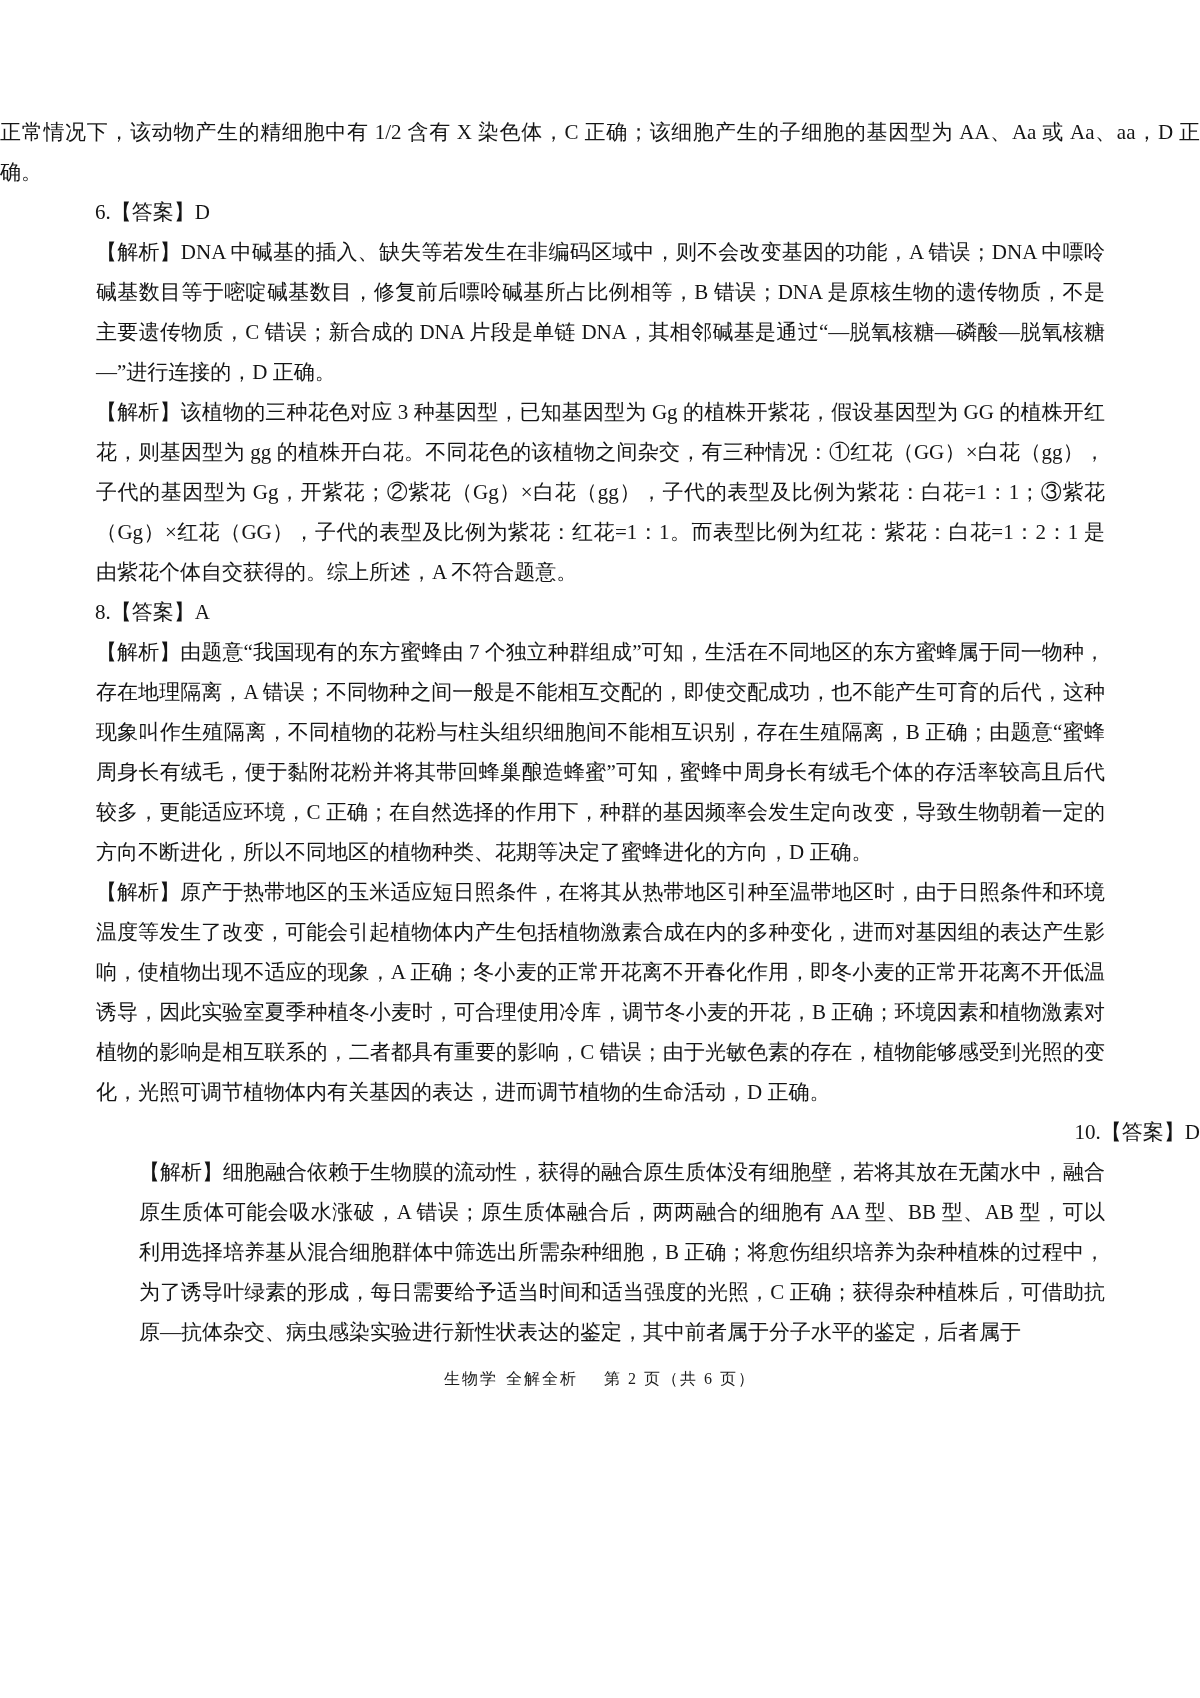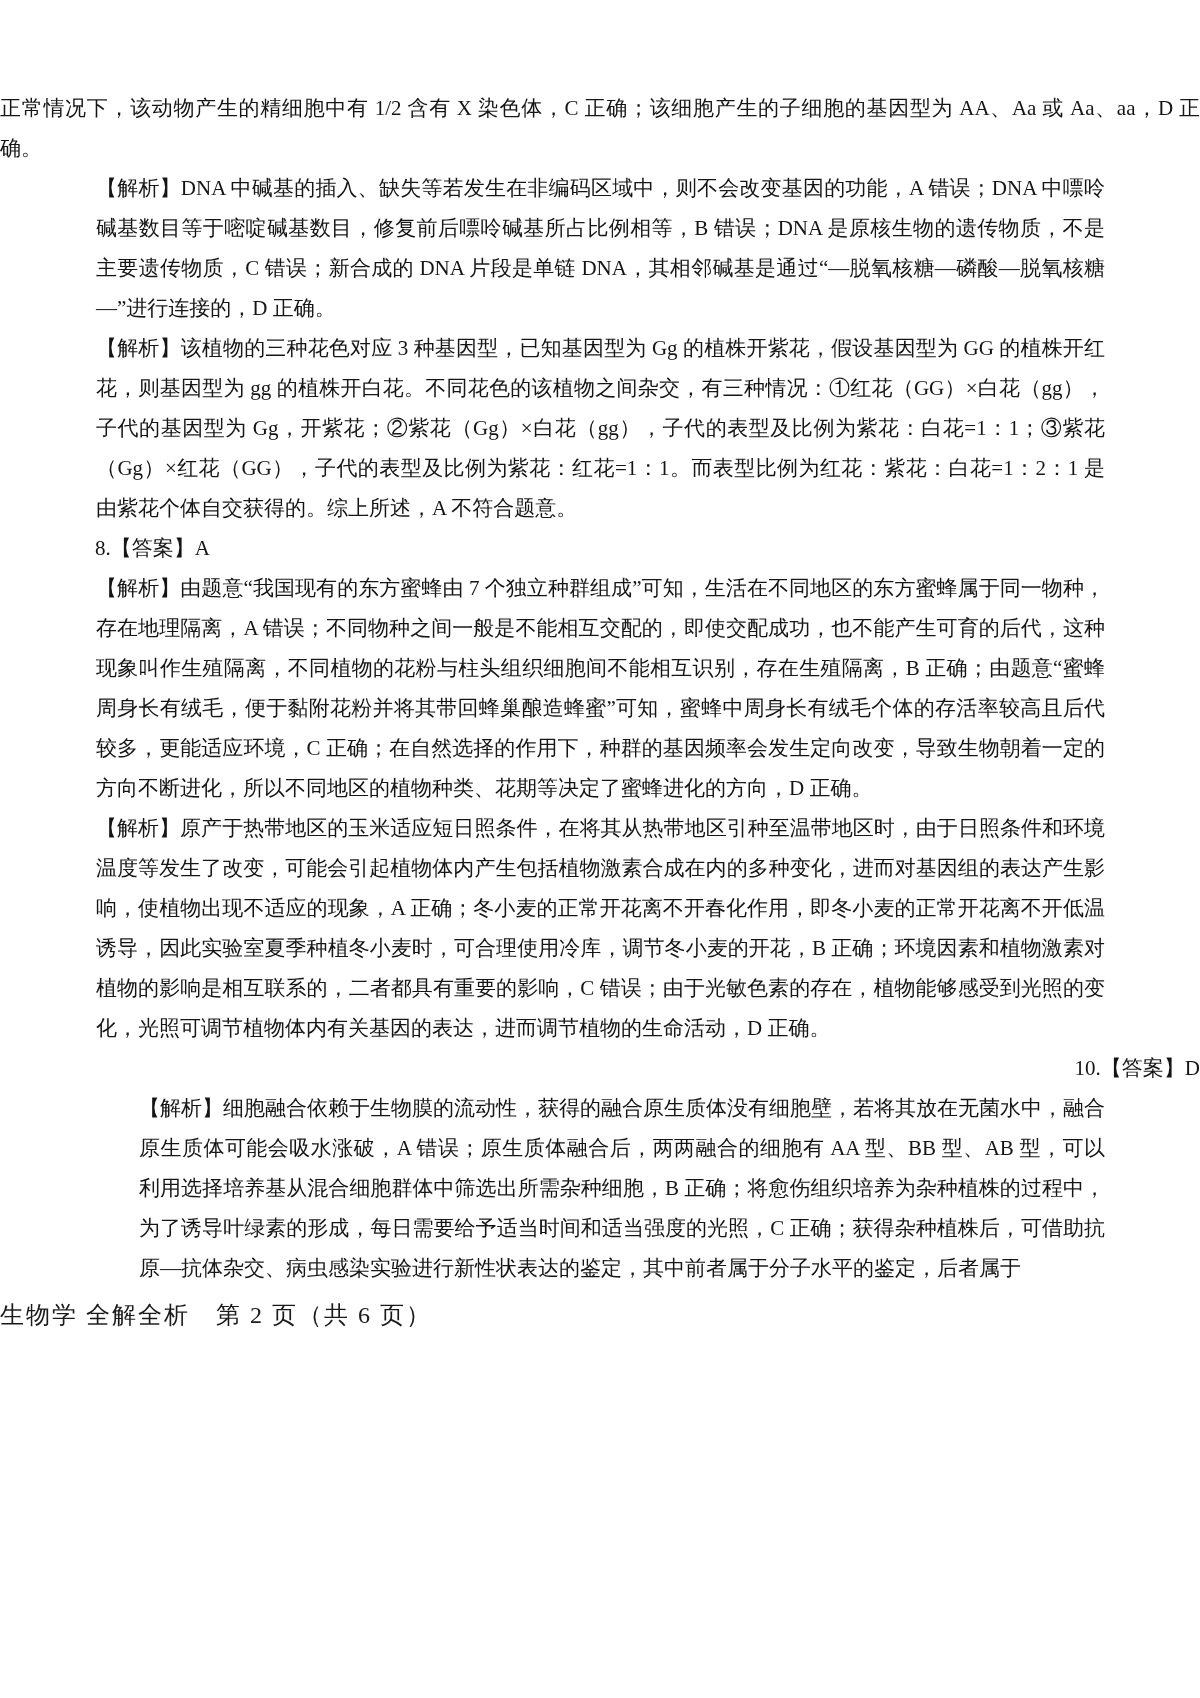--- a/index.html
+++ b/index.html
@@ -10,22 +10,21 @@
   body {
     width: 1200px;
     height: 1698px;
     position: relative;
     overflow: hidden;
     color: #151515;
     font-family: "Liberation Serif", "DejaVu Serif", serif;
     font-size: 21px;
   }
   main.page {
-    padding-top: 44px;
-    margin-top: 44px;
+    padding-top: 112px;
   }
   p.para {
     margin: 0;
     line-height: 40px;
     text-align: justify;
     text-align-last: left;
   }
   
   .intro-para {
     margin-left: 128px;
@@ -38,37 +37,38 @@
     text-align: left;
   }
   .item-a .ans-line { margin-left: 95px; }
   .item-b .ans-line { margin-left: 108px; text-align: right; }
   
   .item-a .analysis { margin-left: 96px;  margin-right: 95px; }
   .item-b .analysis { margin-left: 139px; margin-right: 95px; }
 
   .page-footer {
     margin-top: 13px;
-    text-align: left;
-    font-size: 24px;
+    text-align: center;
+    font-size: 16px;
     color: #1a1a1a;
     line-height: 28px;
     letter-spacing: 2px;
   }
   .page-footer .f-subject { margin-right: 8px; }
   .page-footer .f-edition { margin-right: 26px; }
 </style>
 </head>
 <body>
 
 <main class="page">
 
   <p class="para intro-para">正常情况下，该动物产生的精细胞中有 1/2 含有 X 染色体，C 正确；该细胞产生的子细胞的基因型为 AA、Aa 或 Aa、aa，D 正确。</p>
 
   <section class="item item-a">
+    <p class="ans-line"><span>6.</span><span>【答案】</span><span>D</span></p>
     <p class="para analysis"><span>【解析】</span><span>DNA 中碱基的插入、缺失等若发生在非编码区域中，则不会改变基因的功能，A 错误；DNA 中嘌呤碱基数目等于嘧啶碱基数目，修复前后嘌呤碱基所占比例相等，B 错误；DNA 是原核生物的遗传物质，不是主要遗传物质，C 错误；新合成的 DNA 片段是单链 DNA，其相邻碱基是通过“—脱氧核糖—磷酸—脱氧核糖—”进行连接的，D 正确。</span></p>
   </section>
 
   <section class="item item-a">
     <p class="para analysis"><span>【解析】</span><span>该植物的三种花色对应 3 种基因型，已知基因型为 Gg 的植株开紫花，假设基因型为 GG 的植株开红花，则基因型为 gg 的植株开白花。不同花色的该植物之间杂交，有三种情况：①红花（GG）×白花（gg），子代的基因型为 Gg，开紫花；②紫花（Gg）×白花（gg），子代的表型及比例为紫花：白花=1：1；③紫花（Gg）×红花（GG），子代的表型及比例为紫花：红花=1：1。而表型比例为红花：紫花：白花=1：2：1 是由紫花个体自交获得的。综上所述，A 不符合题意。</span></p>
   </section>
 
   <section class="item item-a">
     <p class="ans-line"><span>8.</span><span>【答案】</span><span>A</span></p>
     <p class="para analysis"><span>【解析】</span><span>由题意“我国现有的东方蜜蜂由 7 个独立种群组成”可知，生活在不同地区的东方蜜蜂属于同一物种，存在地理隔离，A 错误；不同物种之间一般是不能相互交配的，即使交配成功，也不能产生可育的后代，这种现象叫作生殖隔离，不同植物的花粉与柱头组织细胞间不能相互识别，存在生殖隔离，B 正确；由题意“蜜蜂周身长有绒毛，便于黏附花粉并将其带回蜂巢酿造蜂蜜”可知，蜜蜂中周身长有绒毛个体的存活率较高且后代较多，更能适应环境，C 正确；在自然选择的作用下，种群的基因频率会发生定向改变，导致生物朝着一定的方向不断进化，所以不同地区的植物种类、花期等决定了蜜蜂进化的方向，D 正确。</span></p>

